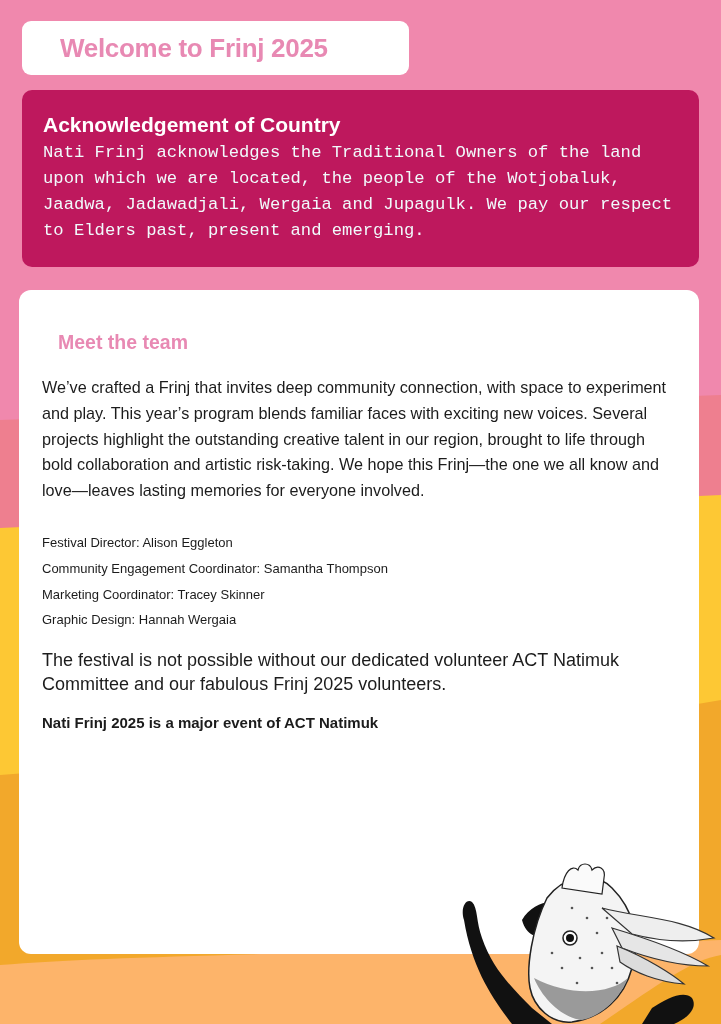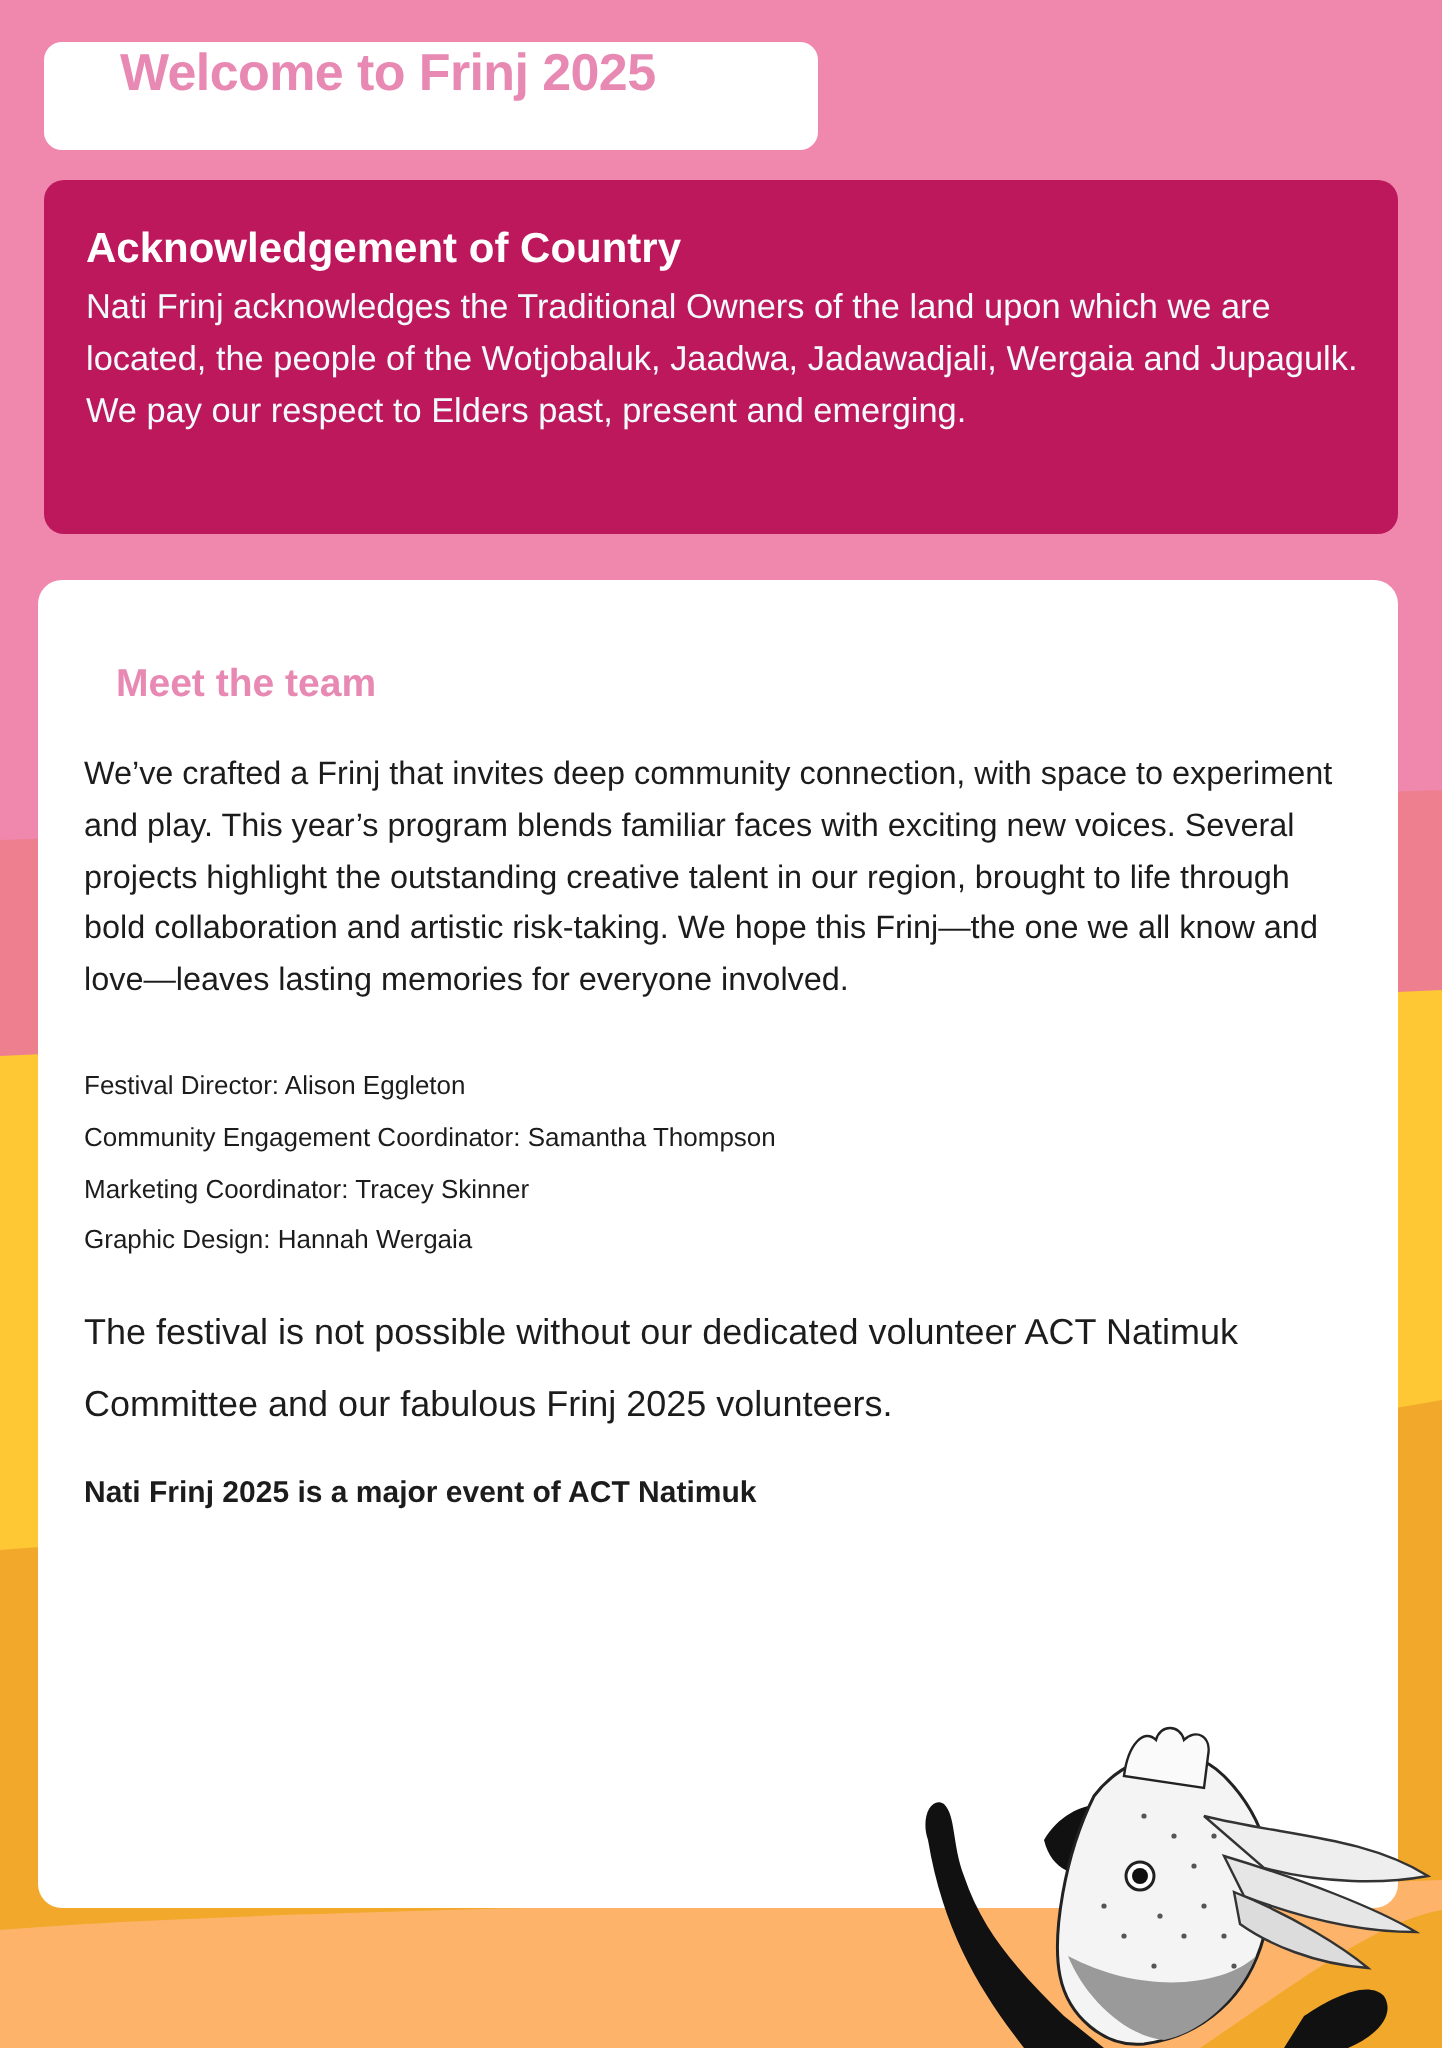--- a/index.html
+++ b/index.html
@@ -7,55 +7,55 @@
     width: 721px; height: 1024px; position: relative; overflow: hidden;
     font-family: "Liberation Sans", sans-serif;
     background: #f088ad;
   }
   .bg { position: absolute; inset: 0; z-index: 0; }
   .bg svg { width: 721px; height: 1024px; display: block; }
 
   .title-card {
     position: absolute; left: 22px; top: 21px; width: 387px; height: 54px;
     background: #ffffff; border-radius: 9px; z-index: 2;
-    display: flex; 
+    display: flex; align-items: center;
   }
   .title-card h1 {
     margin: 0 0 0 38px; font-size: 26px; font-weight: bold; color: #e889b3;
     letter-spacing: -0.3px;
     font-family: "Liberation Sans", sans-serif;
   }
 
   .ack-card {
     position: absolute; left: 22px; top: 90px; width: 677px; height: 177px;
     background: #be185d; border-radius: 10px; z-index: 2; color: #ffffff;
     box-sizing: border-box; padding: 20px 18px 0 21px;
   }
   .ack-card h2 {
     margin: 0; font-size: 21px; font-weight: bold; line-height: 30px;
   }
   .ack-card p {
-    margin: 0; font-size: 17.2px; line-height: 26px; color: #f1fafc;
+    margin: 0; font-size: 17.2px; line-height: 26px; color: #f1fafc; font-family: Liberation Mono, monospace;
   }
 
   .team-card {
     position: absolute; left: 19px; top: 290px; width: 680px; height: 664px;
     background: #ffffff; border-radius: 12px; z-index: 2;
     box-sizing: border-box; padding: 23px 20px 0 23px; color: #1c1c1c;
   }
   .team-card h3 {
     margin: 16px; font-size: 19.5px; font-weight: bold; color: #e889b3; line-height: 26px;
   }
   .intro {
     margin: 20px 0 0 0; font-size: 16.2px; line-height: 25.8px;
   }
   .roles { margin: 26px 0 0 0; padding: 0; list-style: none; }
   .roles li { font-size: 13px; line-height: 25.8px; }
   .thanks { margin: 25px 0 0 0; font-size: 16.2px; line-height: 25.8px; }
-  .volunteers { margin: 15px 0 0 0; font-size: 18px; line-height: 36px; }
+  .volunteers { margin: 15px 0 0 0; font-size: 18px; line-height: 24px; }
   .major { margin: 16px 0 0 0; font-size: 15px; font-weight: bold; line-height: 22px; }
 
   .cockatoo {
     position: absolute; left: 452px; top: 858px; width: 269px; height: 166px; z-index: 3;
   }
 </style>
 </head>
 <body>
 
 <div class="bg">

